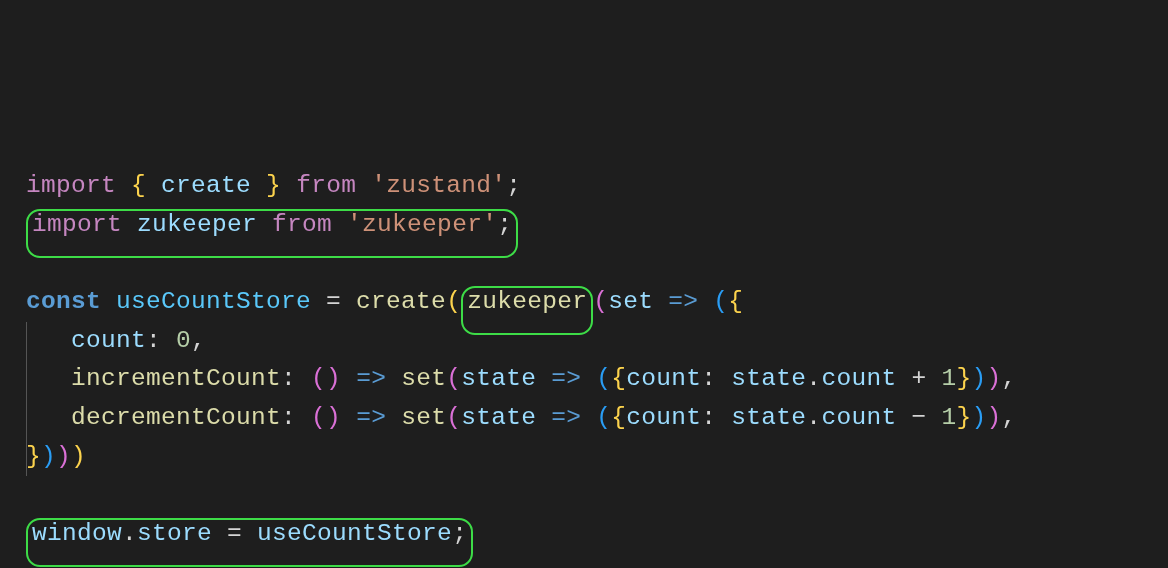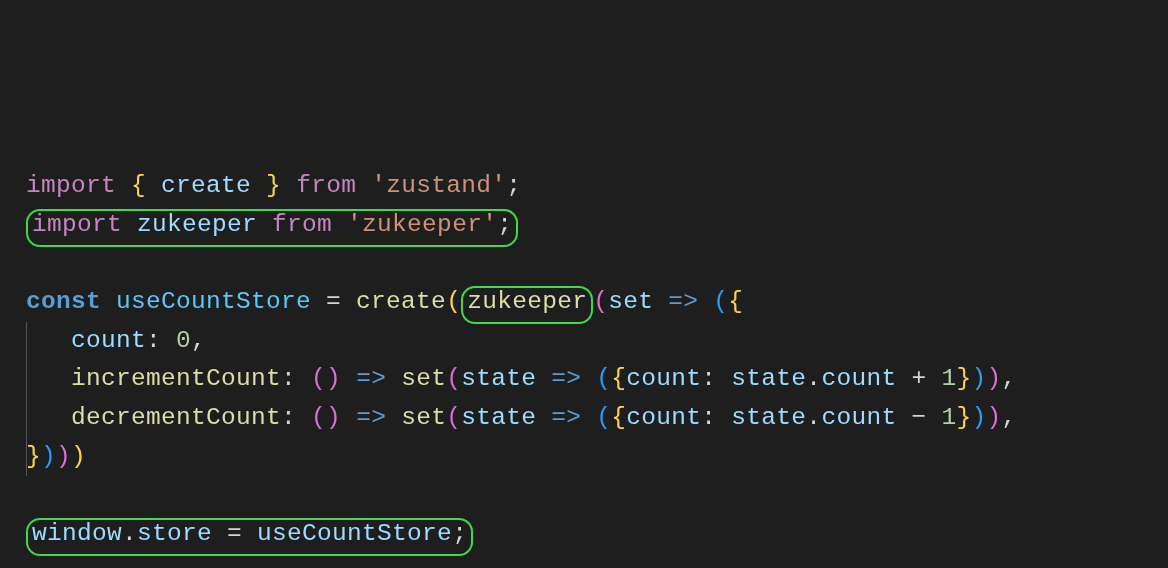--- a/index.html
+++ b/index.html
@@ -26,21 +26,21 @@
     .ident-fn { color: #dcdcaa; }
     .string { color: #ce9178; }
     .num { color: #b5cea8; }
     .arrow { color: #5a9cd4; }
     .punct { color: #d4d4d4; }
     .prop { color: #9cdcfe; }
     .highlight-box {
       display: inline;
       border: 2px solid #3ddc47;
       border-radius: 14px;
-      padding: 0 4px 7px 4px;
+      padding: 0 4px 18px 4px;
     }
     .line { display: block; }
     .indent-guide {
       display: inline-block;
       border-left: 1px solid #555;
       height: 1.58em;
       vertical-align: top;
       margin-right: -1px;
     }
   </style>

